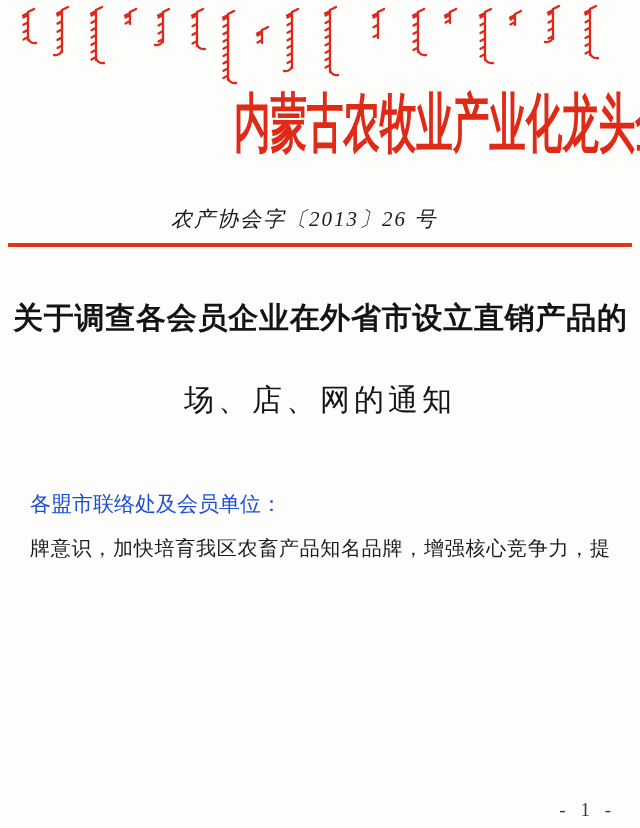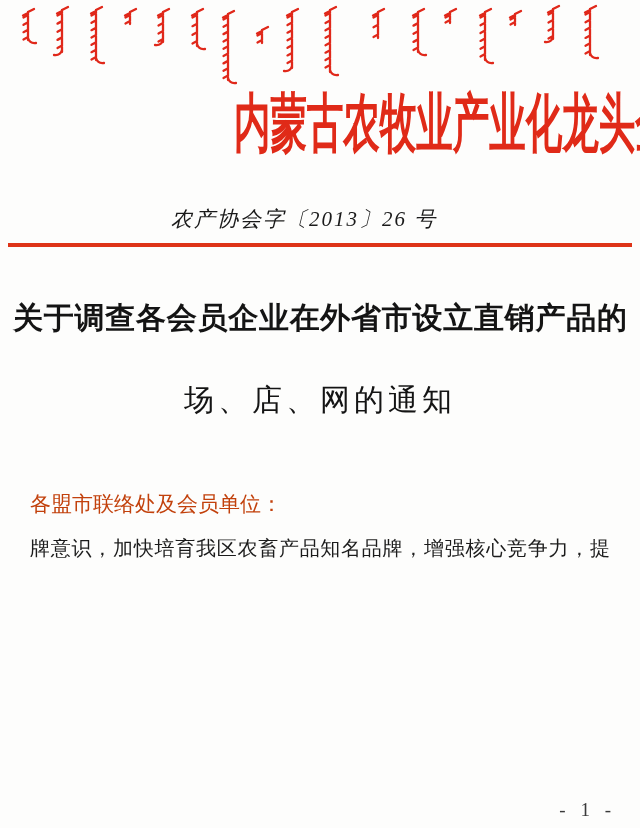--- a/index.html
+++ b/index.html
@@ -33,21 +33,21 @@
     font-size:30px;line-height:44px;font-weight:700;color:#141414;
     text-align:justify;text-align-last:justify;text-justify:inter-character;
   }
   .doc-title-2{
     position:absolute;top:378px;left:0;width:640px;
     font-size:30px;line-height:44px;font-weight:400;color:#141414;
     text-align:center;letter-spacing:4px;
   }
   .salutation{
     position:absolute;top:488px;left:30px;width:580px;
-    font-size:21px;line-height:32px;color:#c2410c;
+    font-size:21px;line-height:32px;color:#1d4ed8;
   }
   .para{
     position:absolute;top:528px;left:30px;width:580px;
   }
   .para .line{
     height:40px;line-height:40px;font-size:20px;color:#1c1c1c;
     text-align:justify;text-align-last:justify;text-justify:inter-character;
     overflow:hidden;
   }
   .para .line.indent{text-indent:2em;}

